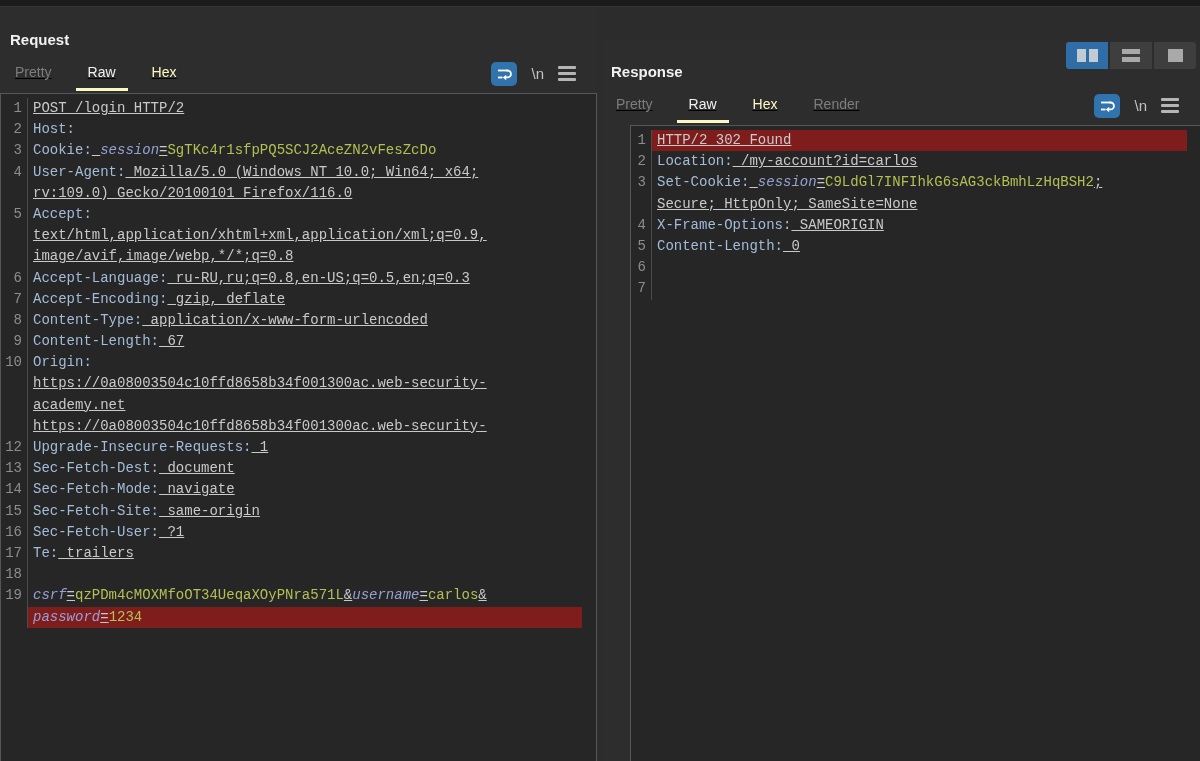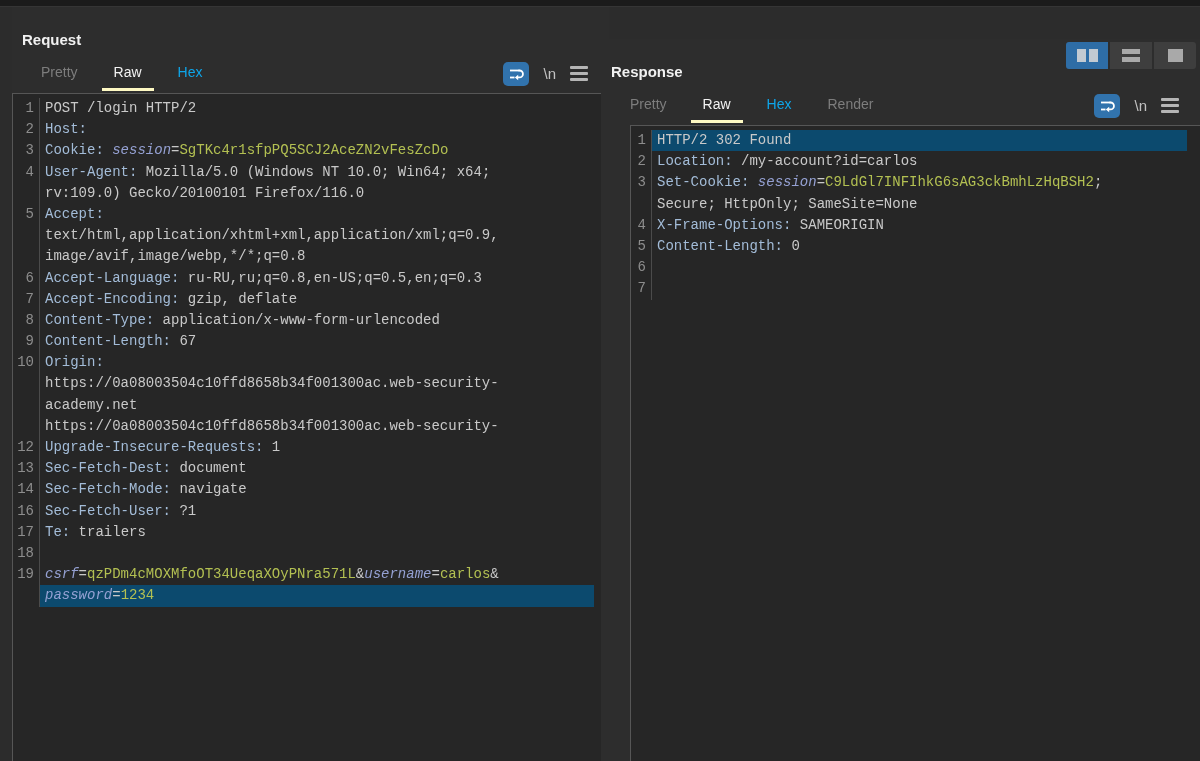--- a/index.html
+++ b/index.html
@@ -1,26 +1,26 @@
 <!DOCTYPE html>
 <html><head>
 <meta charset="utf-8">
 <style>
   html,body{margin:0;padding:0;background:#2c2c2c;width:1200px;height:761px;overflow:hidden;
             font-family:"Liberation Sans",sans-serif;-webkit-font-smoothing:antialiased;}
   .top-strip{position:absolute;left:0;top:0;width:1200px;height:7px;background:#1b1b1b;border-bottom:1px solid #353535;box-sizing:border-box;}
   .panel{position:absolute;top:7px;height:754px;background:#2d2d2d;}
-  .panel.left{left:12px;width:597px;}
+  .panel.left{left:0;width:597px;}
   .panel.right{left:601px;width:599px;margin-top:32px;}
   .panel-title{position:absolute;top:24px;left:10px;font-size:15px;font-weight:bold;color:#f1f1f1;}
   .tabbar{position:absolute;top:49px;left:0;right:0;height:35px;display:flex;align-items:stretch;}
-  .tabs{display:flex;gap:12px;padding-left:17px;}
+  .tabs{display:flex;gap:12px;padding-left:3px;text-decoration:underline;}
   .tab{padding:0 12px;font-size:14px;line-height:33px;color:#c6c6c6;border-bottom:3px solid transparent;box-sizing:border-box;}
   .tab.dim{color:#7d7d7d;}
-  .tab.normal{color:#0ea5e9;}
+  .tab.normal{color:#fef9c3;}
   .tab.selected{color:#f2f2f2;border-bottom:3px solid #fef9c3;}
   .tools{margin-left:auto;display:flex;align-items:center;gap:14px;padding-right:21px;}
   .wrap-btn{width:26px;height:24px;border-radius:5px;background:#3173ad;display:flex;align-items:center;justify-content:center;}
   .nl-btn{color:#c2c2c2;font-size:15px;}
   .menu-btn{display:flex;flex-direction:column;gap:3px;padding:2px 0;}
   .menu-btn i{display:block;width:18px;height:3px;background:#b5b5b5;border-radius:1px;}
   
   .layout-switch{position:absolute;top:3px;right:4px;display:flex;gap:2px;border-radius:3px;overflow:hidden;}
   .lbtn{width:42px;height:27px;background:#3e3e3e;display:flex;align-items:center;justify-content:center;gap:3px;}
   .lbtn.active{background:#2e6da6;}
@@ -31,22 +31,22 @@
   
   .editor{position:absolute;left:0;top:86px;bottom:-1px;background:#262626;border:1px solid #565656;box-sizing:border-box;overflow:hidden;}
   .panel.left .editor{width:597px;}
   .panel.right .editor{left:29px;right:-2px;}
   .rows{padding-top:4px;padding-right:14px;}
   .row{display:flex;height:21.2px;line-height:21.2px;font-family:"Liberation Mono","DejaVu Sans Mono",monospace;font-size:14px;}
   .gutter{flex:none;text-align:right;padding-right:5px;border-right:1px solid #4b4b4b;color:#8d8d8d;box-sizing:content-box;}
   .panel.left  .gutter{width:21px;}
   .panel.right .gutter{width:15px;}
   .line{flex:1;padding-left:5px;white-space:pre;overflow:hidden;}
-  .row.hl .line{background:#0c4a6e;}
-  .c-plain{color:#c9c9c9;}
+  .row.hl .line{background:#7f1d1d;}
+  .c-plain{color:#c9c9c9;text-decoration:underline;}
   .c-hname{color:#a3bcd8;}
   .c-pname{color:#95a1d3;font-style:italic;}
   .c-pval{color:#b3c052;}
 </style>
 </head>
 <body>
 
 <div class="top-strip"></div>
 
 <div class="panel left">
@@ -146,20 +146,24 @@
         </div>
         <div class="row">
           <span class="gutter">13</span>
           <span class="line"><span class="c-hname">Sec-Fetch-Dest:</span><span class="c-plain"> document</span></span>
         </div>
         <div class="row">
           <span class="gutter">14</span>
           <span class="line"><span class="c-hname">Sec-Fetch-Mode:</span><span class="c-plain"> navigate</span></span>
         </div>
         <div class="row">
+          <span class="gutter">15</span>
+          <span class="line"><span class="c-hname">Sec-Fetch-Site:</span><span class="c-plain"> same-origin</span></span>
+        </div>
+        <div class="row">
           <span class="gutter">16</span>
           <span class="line"><span class="c-hname">Sec-Fetch-User:</span><span class="c-plain"> ?1</span></span>
         </div>
         <div class="row">
           <span class="gutter">17</span>
           <span class="line"><span class="c-hname">Te:</span><span class="c-plain"> trailers</span></span>
         </div>
         <div class="row">
           <span class="gutter">18</span>
           <span class="line"></span>

